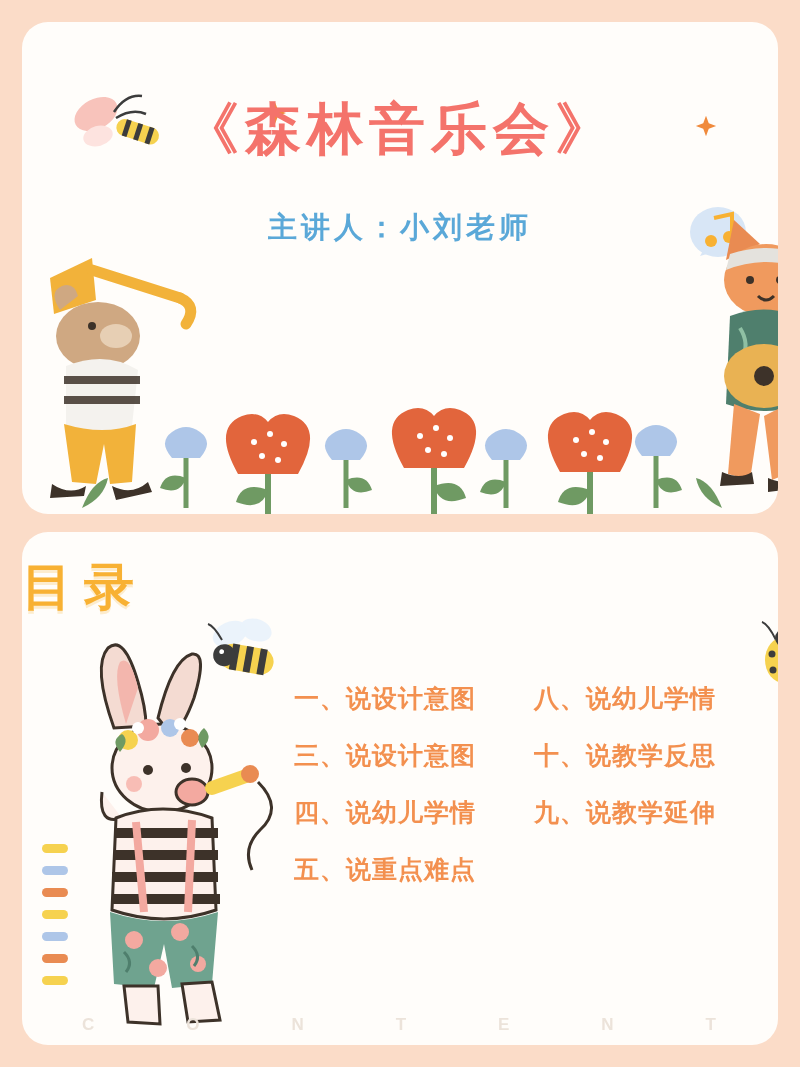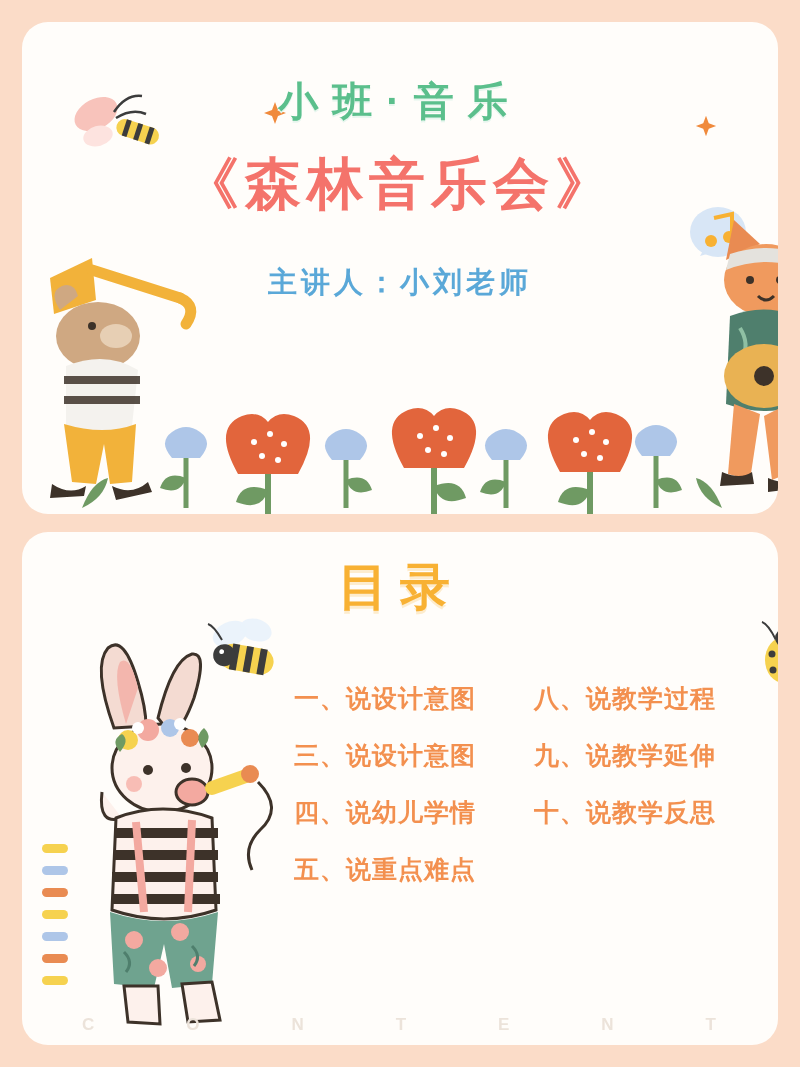--- a/index.html
+++ b/index.html
@@ -78,21 +78,20 @@
     bottom: 0;
     height: 110px;
   }
 
   
   .toc-inner {
     position: absolute;
     inset: 0;
     display: flex;
     flex-direction: column;
-    align-items: center;
   }
   .toc-title {
     margin-top: 22px;
     font-size: 50px;
     letter-spacing: 12px;
     font-weight: bold;
     color: #f8b133;
     text-shadow: 0 3px 0 #fdeccd;
   }
   .toc-cols {
@@ -204,21 +203,20 @@
       <circle cx="60" cy="158" r="10" fill="#3d3229"></circle>
       <path d="M88 146 L122 108" stroke="#3d3229" stroke-width="9" stroke-linecap="round"></path>
 
       <path d="M30 186 l-6 70 22 6 10 -66z" fill="#f09a5e"></path>
       <path d="M76 190 l12 64 -20 8 -8 -64z" fill="#f09a5e"></path>
       <path d="M18 254 q18 8 30 0 l2 12 -34 2z" fill="#3d3229"></path>
       <path d="M64 260 q18 8 28 -2 l4 12 -32 4z" fill="#3d3229"></path>
     </svg>
 
     <div class="title-inner">
-      <div class="subject">小班·音乐</div>
       <div class="main-title">《森林音乐会》</div>
       <div class="presenter">主讲人：小刘老师</div>
     </div>
 
     <svg class="flower-band" viewBox="0 0 756 110" preserveAspectRatio="none">
       <g fill="#aec6e8">
         <path d="M150 54 q-14 -16 0 -26 q14 -10 28 0 q14 10 0 26 z"></path>
         <path d="M164 54 l0 50" stroke="#6f9a63" stroke-width="5"></path>
         <path d="M164 74 q-20 -8 -26 10 q20 8 26 -10z" fill="#6f9a63"></path>
       </g>
@@ -373,23 +371,23 @@
     </div>
 
     <div class="toc-cols">
       <div class="toc-col">
         <div class="toc-item">一、说设计意图</div>
         <div class="toc-item">三、说设计意图</div>
         <div class="toc-item">四、说幼儿学情</div>
         <div class="toc-item">五、说重点难点</div>
       </div>
       <div class="toc-col">
-        <div class="toc-item">八、说教学过程</div>
+        <div class="toc-item">八、说幼儿学情</div>
+        <div class="toc-item">十、说教学反思</div>
         <div class="toc-item">九、说教学延伸</div>
-        <div class="toc-item">十、说教学反思</div>
       </div>
     </div>
 
     <div class="content-word">
       <span>C</span>
       <span>O</span>
       <span>N</span>
       <span>T</span>
       <span>E</span>
       <span>N</span>

